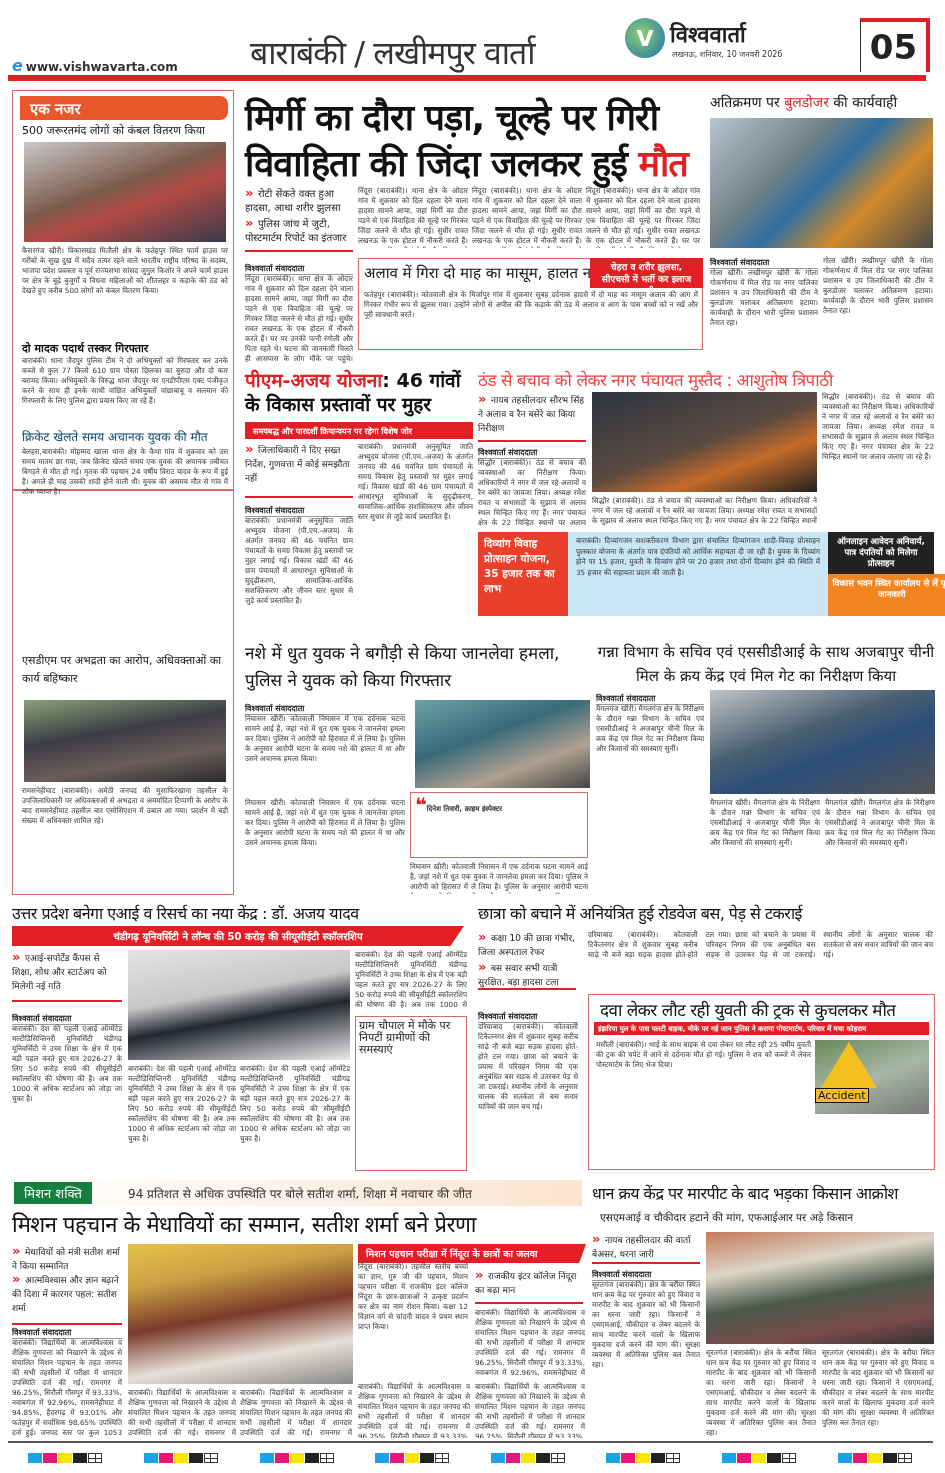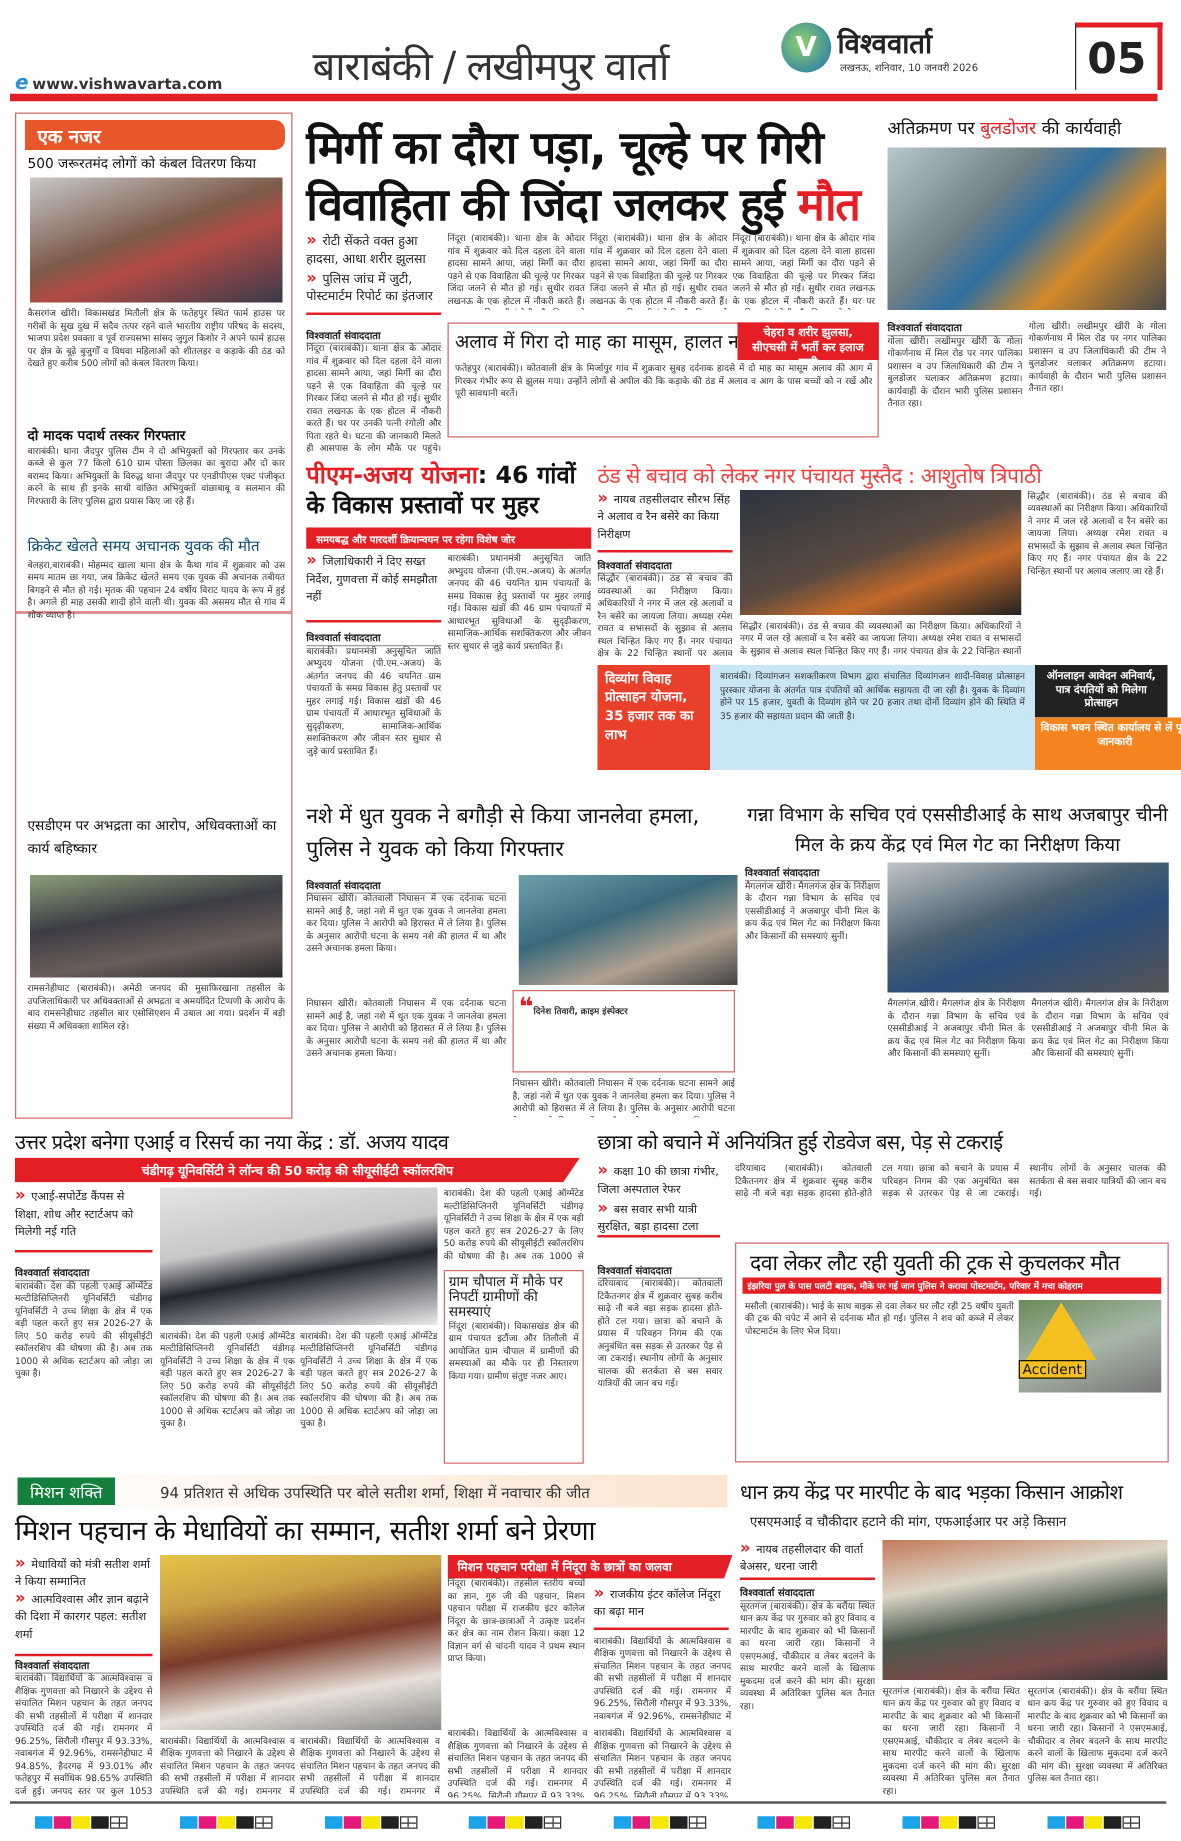--- a/index.html
+++ b/index.html
@@ -118,21 +118,20 @@
 <div class="abs rule-red" style="left:12px;top:1000px;width:110px"></div>
 <div class="abs byline" style="left:12px;top:1012px;width:110px">विश्ववार्ता संवाददाता</div>
 <div class="abs small" style="left:12px;top:1024px;width:110px;height:146px;overflow:hidden">बाराबंकी। देश की पहली एआई ऑग्मेंटेड मल्टीडिसिप्लिनरी यूनिवर्सिटी चंडीगढ़ यूनिवर्सिटी ने उच्च शिक्षा के क्षेत्र में एक बड़ी पहल करते हुए सत्र 2026-27 के लिए 50 करोड़ रुपये की सीयूसीईटी स्कॉलरशिप की घोषणा की है। अब तक 1000 से अधिक स्टार्टअप को जोड़ा जा चुका है।</div>
 <div class="abs photo" style="left:128px;top:950px;width:222px;height:110px;background:linear-gradient(170deg,#e4e4e4,#c7c7c7 40%,#22262f 60%,#eaeaea)"></div>
 <div class="abs small" style="left:128px;top:1064px;width:108px;height:106px;overflow:hidden">बाराबंकी। देश की पहली एआई ऑग्मेंटेड मल्टीडिसिप्लिनरी यूनिवर्सिटी चंडीगढ़ यूनिवर्सिटी ने उच्च शिक्षा के क्षेत्र में एक बड़ी पहल करते हुए सत्र 2026-27 के लिए 50 करोड़ रुपये की सीयूसीईटी स्कॉलरशिप की घोषणा की है। अब तक 1000 से अधिक स्टार्टअप को जोड़ा जा चुका है।</div>
 <div class="abs small" style="left:240px;top:1064px;width:110px;height:106px;overflow:hidden">बाराबंकी। देश की पहली एआई ऑग्मेंटेड मल्टीडिसिप्लिनरी यूनिवर्सिटी चंडीगढ़ यूनिवर्सिटी ने उच्च शिक्षा के क्षेत्र में एक बड़ी पहल करते हुए सत्र 2026-27 के लिए 50 करोड़ रुपये की सीयूसीईटी स्कॉलरशिप की घोषणा की है। अब तक 1000 से अधिक स्टार्टअप को जोड़ा जा चुका है।</div>
 <div class="abs small" style="left:355px;top:950px;width:112px;height:60px;overflow:hidden">बाराबंकी। देश की पहली एआई ऑग्मेंटेड मल्टीडिसिप्लिनरी यूनिवर्सिटी चंडीगढ़ यूनिवर्सिटी ने उच्च शिक्षा के क्षेत्र में एक बड़ी पहल करते हुए सत्र 2026-27 के लिए 50 करोड़ रुपये की सीयूसीईटी स्कॉलरशिप की घोषणा की है। अब तक 1000 से अधिक स्टार्टअप को जोड़ा जा चुका है।</div>
 
 <div class="abs" style="left:355px;top:1016px;width:112px;height:155px;border:1.5px solid #d46b6b;padding:3px">
   <div style="font-size:11px;font-weight:normal;line-height:12px">ग्राम चौपाल में मौके पर निपटीं ग्रामीणों की समस्याएं</div>
-  <div class="small" style="height:112px;overflow:hidden">निंदूरा (बाराबंकी)। विकासखंड क्षेत्र की ग्राम पंचायत इटौंजा और तिलौली में आयोजित ग्राम चौपाल में ग्रामीणों की समस्याओं का मौके पर ही निस्तारण किया गया। ग्रामीण संतुष्ट नजर आए।</div>
 </div>
 
 <div class="abs" style="left:478px;top:902px;font-size:16px;color:#111;letter-spacing:-0.5px">छात्रा को बचाने में अनियंत्रित हुई रोडवेज बस, पेड़ से टकराई</div>
 <div class="abs bullet" style="left:478px;top:930px;width:100px;font-size:9px">कक्षा 10 की छात्रा गंभीर, जिला अस्पताल रेफर</div>
 <div class="abs bullet" style="left:478px;top:960px;width:100px;font-size:9px">बस सवार सभी यात्री सुरक्षित, बड़ा हादसा टला</div>
 <div class="abs rule-red" style="left:478px;top:988px;width:98px"></div>
 <div class="abs byline" style="left:478px;top:1010px;width:100px">विश्ववार्ता संवाददाता</div>
 <div class="abs small" style="left:478px;top:1022px;width:100px;height:148px;overflow:hidden">दरियाबाद (बाराबंकी)। कोतवाली टिकैतनगर क्षेत्र में शुक्रवार सुबह करीब साढ़े नौ बजे बड़ा सड़क हादसा होते-होते टल गया। छात्रा को बचाने के प्रयास में परिवहन निगम की एक अनुबंधित बस सड़क से उतरकर पेड़ से जा टकराई। स्थानीय लोगों के अनुसार चालक की सतर्कता से बस सवार यात्रियों की जान बच गई।</div>
 <div class="abs small" style="left:588px;top:930px;width:345px;height:60px;overflow:hidden;column-count:3;column-gap:8px">दरियाबाद (बाराबंकी)। कोतवाली टिकैतनगर क्षेत्र में शुक्रवार सुबह करीब साढ़े नौ बजे बड़ा सड़क हादसा होते-होते टल गया। छात्रा को बचाने के प्रयास में परिवहन निगम की एक अनुबंधित बस सड़क से उतरकर पेड़ से जा टकराई। स्थानीय लोगों के अनुसार चालक की सतर्कता से बस सवार यात्रियों की जान बच गई।</div>
 

